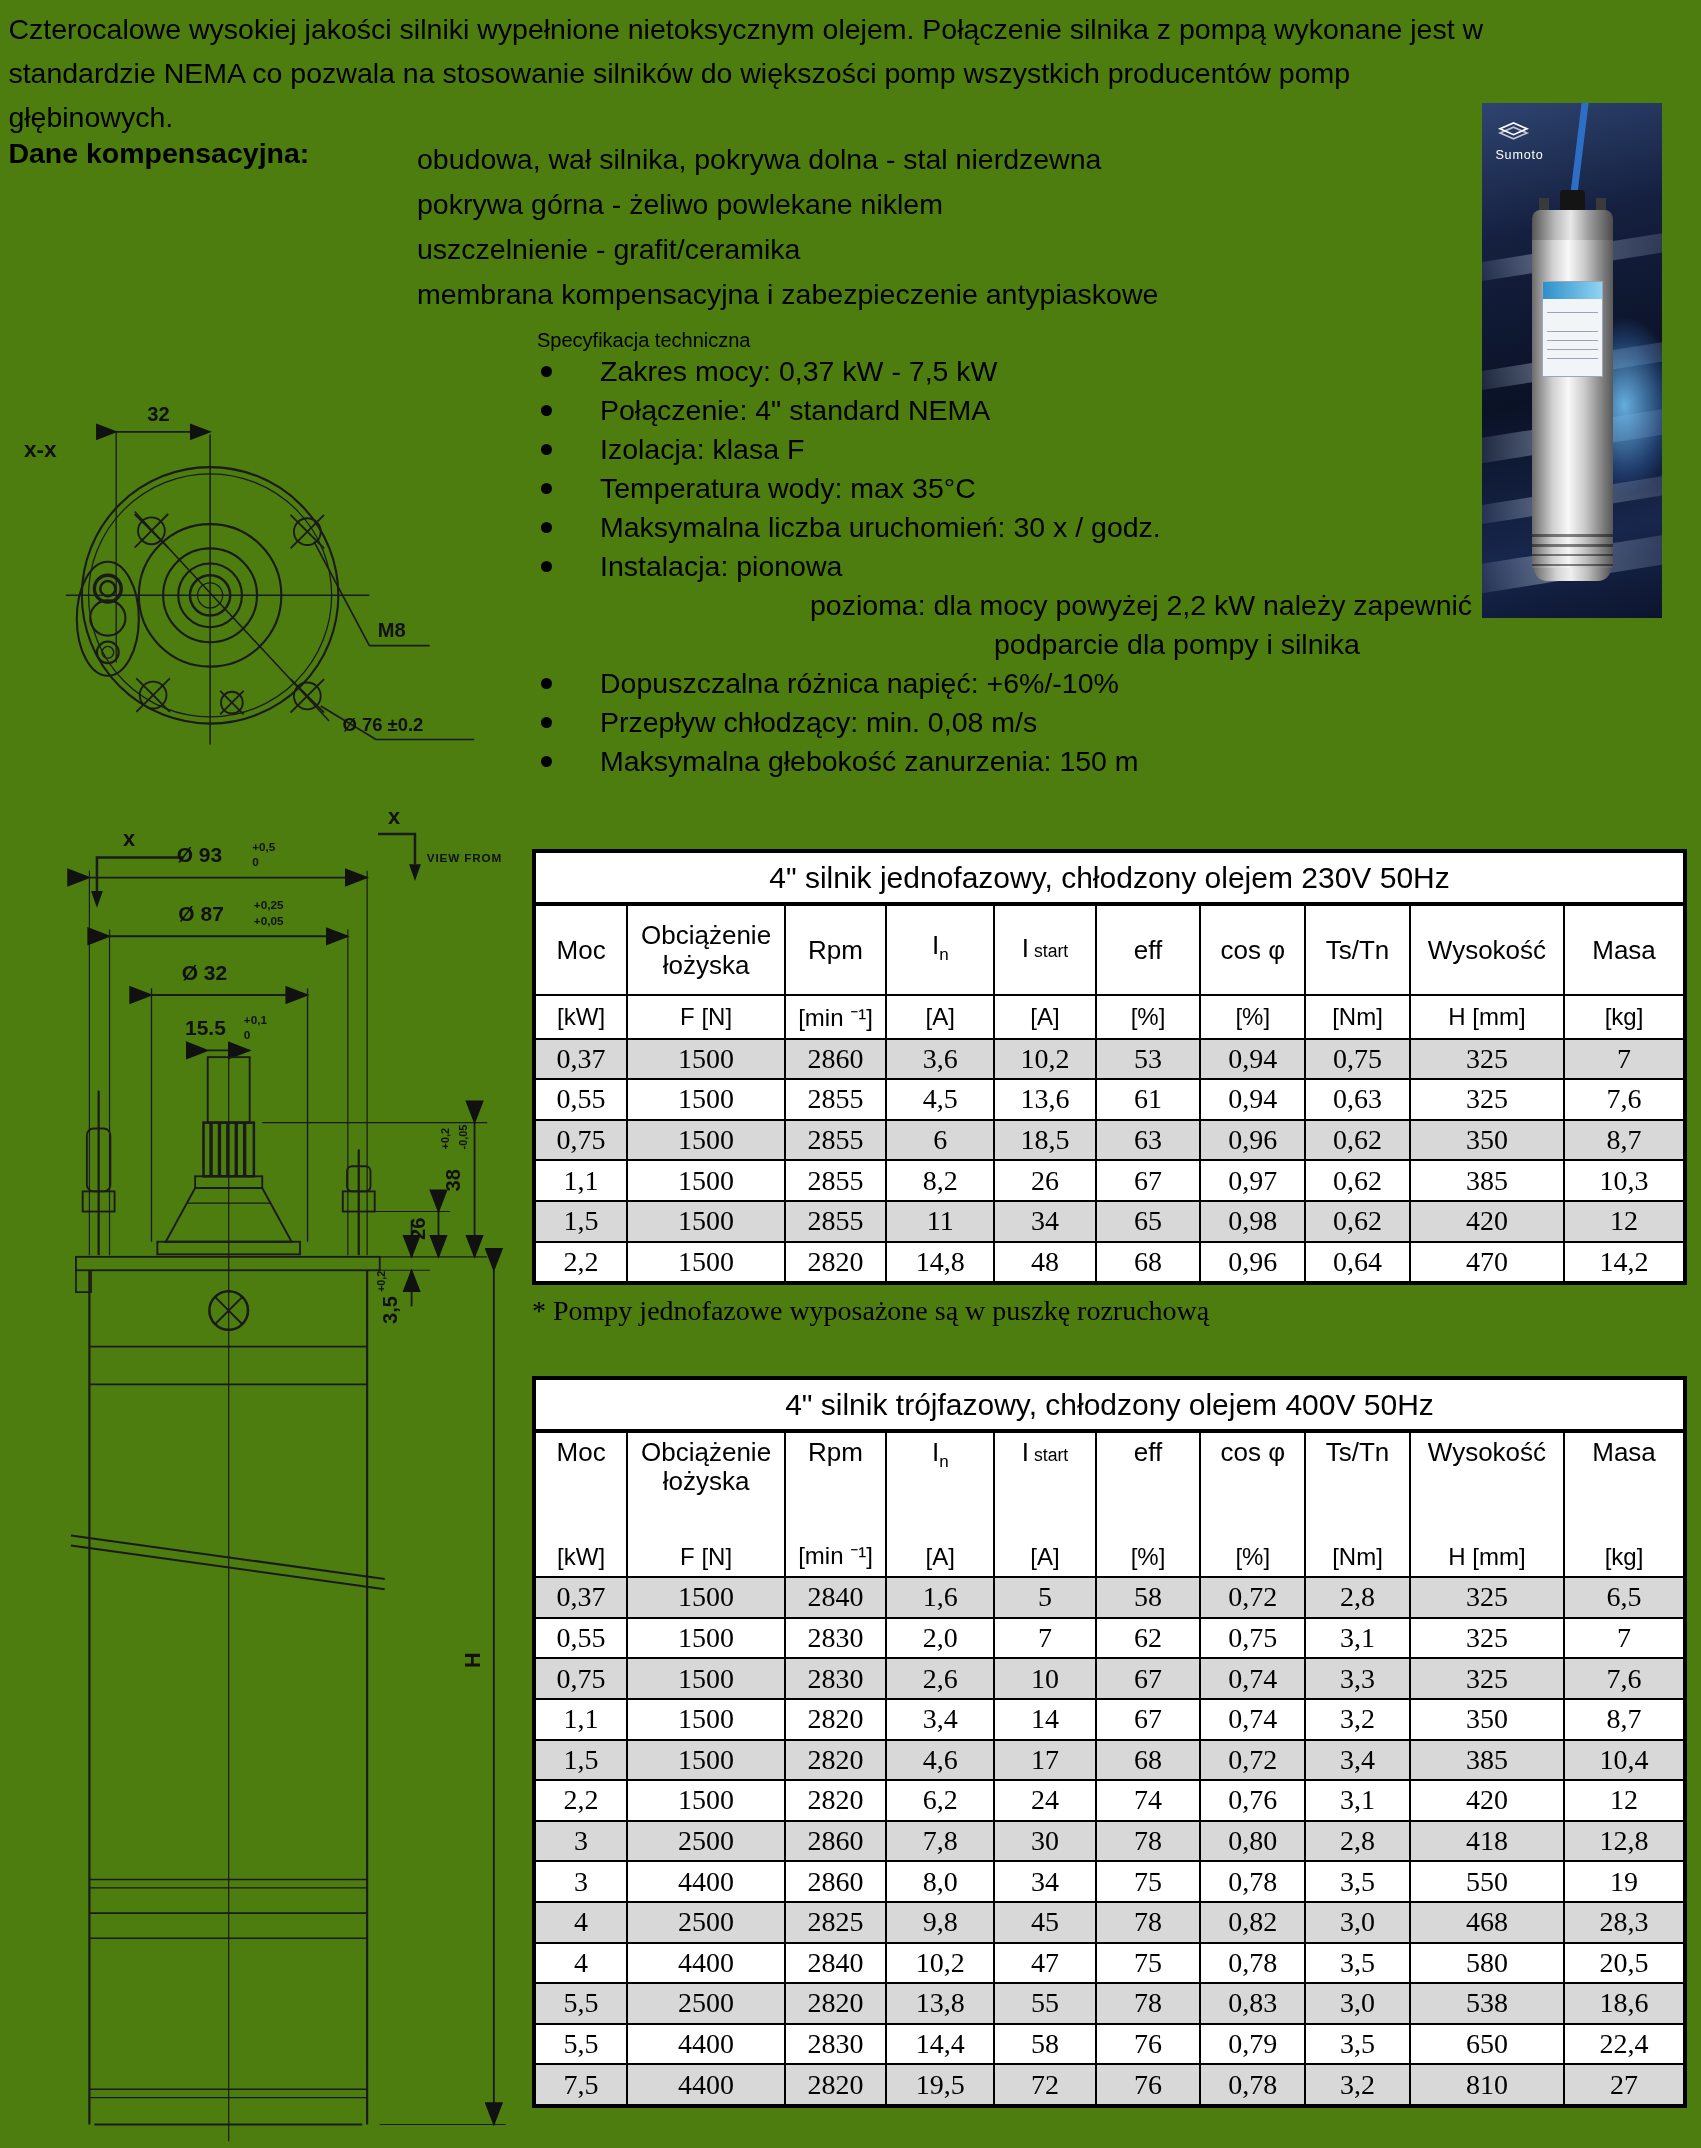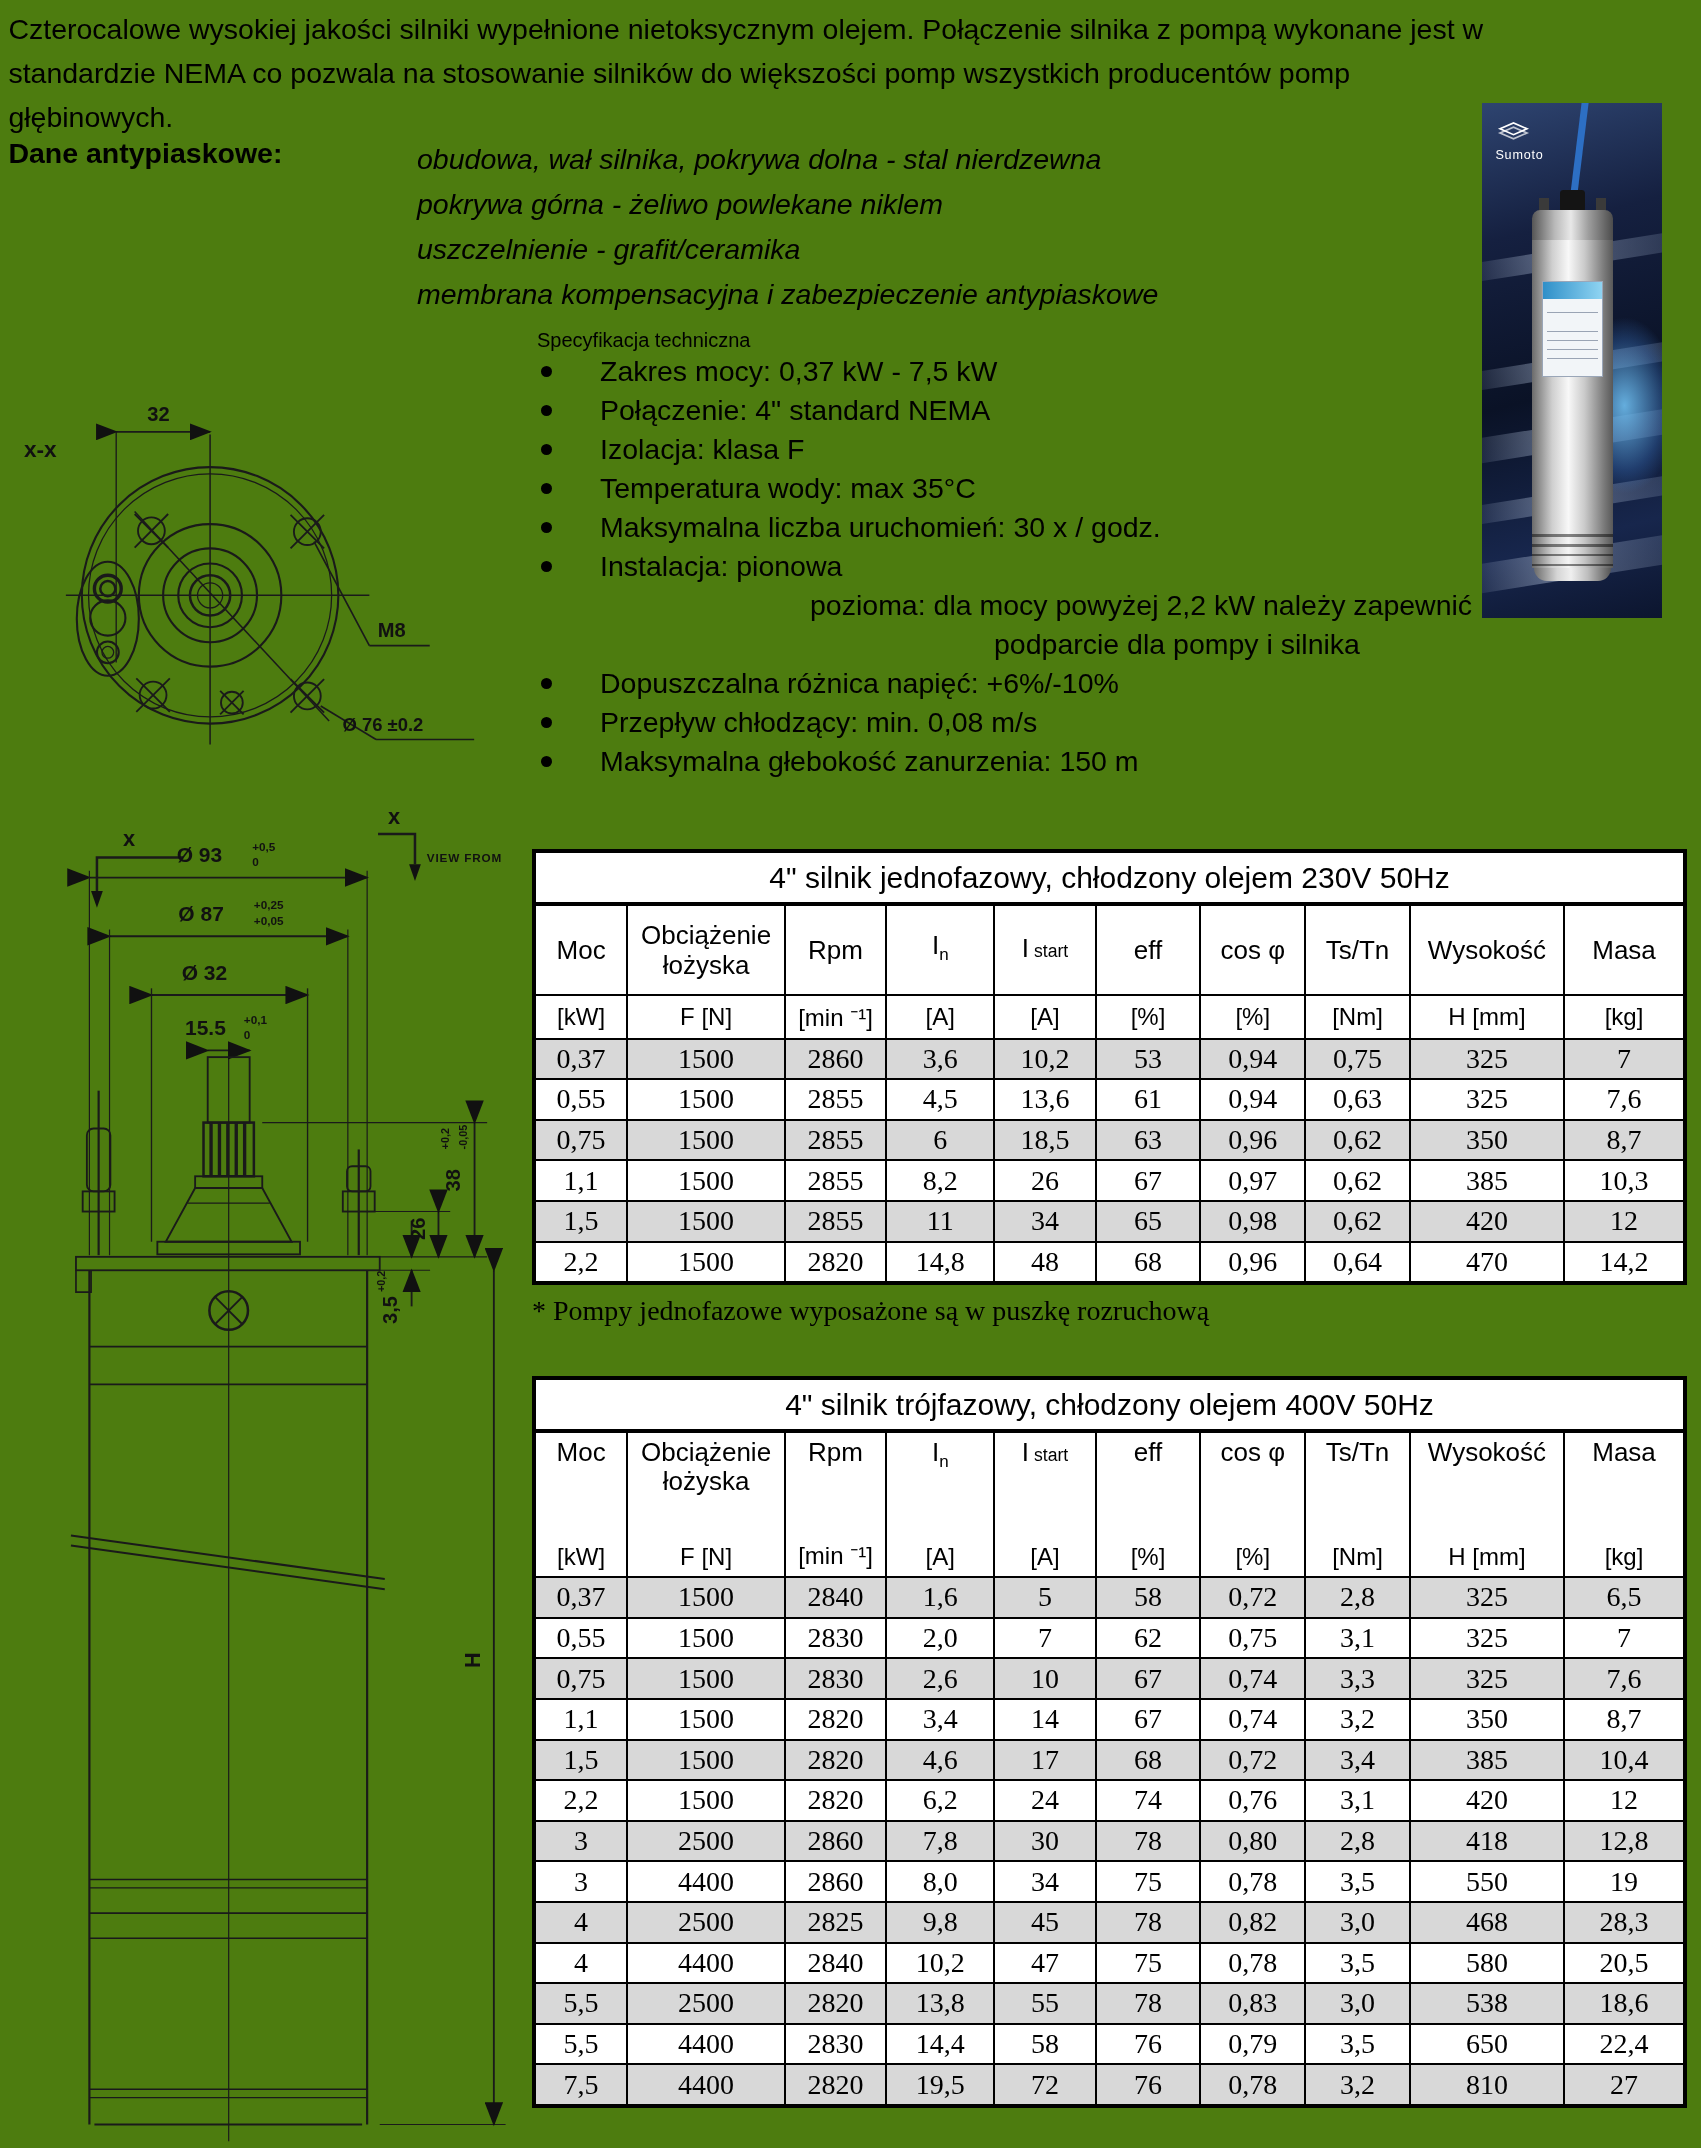--- a/index.html
+++ b/index.html
@@ -2,21 +2,21 @@
 <html style="font-size:13.4px"><head>
 <meta charset="utf-8">
 <style>
   html,body{margin:0;padding:0;background:#888;}
   .page{position:relative;width:1702px;height:2148px;background:#4d7c0f;
         font-family:"Liberation Sans",sans-serif;color:#000;overflow:hidden;}
   .abs{position:absolute;}
   
   .intro{left:8.4px;top:6.7px;font-size:28.5px;line-height:44px;white-space:nowrap;}
   .dane-label{left:8.4px;top:137px;font-size:28.5px;font-weight:bold;white-space:nowrap;}
-  .dane-items{left:417px;top:137px;font-size:28.5px;line-height:45px;white-space:nowrap;font-style:italic;}
+  .dane-items{left:417px;top:137px;font-size:28.5px;line-height:45px;white-space:nowrap;}
   
   .spec-title{left:537px;top:329px;font-size:20px;white-space:nowrap;}
   .spec-list{left:537px;top:352px;font-size:28.5px;}
   .spec-item{position:relative;height:39px;line-height:39px;white-space:nowrap;}
   .spec-item .dot{position:absolute;left:4.2px;top:14.3px;width:11px;height:11px;border-radius:50%;background:#000;}
   .spec-item .txt.i0{margin-left:63px;}
   .spec-item .txt.i1{margin-left:273px;display:inline-block;}
   .spec-item .txt.i2{margin-left:457px;display:inline-block;}
   
   .tbl-wrap{left:532px;width:1155px;}
@@ -75,21 +75,21 @@
 <body>
 
 <div class="page">
 
   <div class="abs intro" id="intro">
       <div>Czterocalowe wysokiej jakości silniki wypełnione nietoksycznym olejem. Połączenie silnika z pompą wykonane jest w</div>
       <div>standardzie NEMA co pozwala na stosowanie silników do większości pomp wszystkich producentów pomp</div>
       <div>głębinowych.</div>
     </div>
 
-  <div class="abs dane-label">Dane antypiaskowe:</div>
+  <div class="abs dane-label">Dane kompensacyjna:</div>
   <div class="abs dane-items" id="dane-items">
       <div>obudowa, wał silnika, pokrywa dolna - stal nierdzewna</div>
       <div>pokrywa górna - żeliwo powlekane niklem</div>
       <div>uszczelnienie - grafit/ceramika</div>
       <div>membrana kompensacyjna i zabezpieczenie antypiaskowe</div>
     </div>
 
   <div class="abs photo">
     <div class="ribbon r1"></div>
     <div class="ribbon r2"></div>

